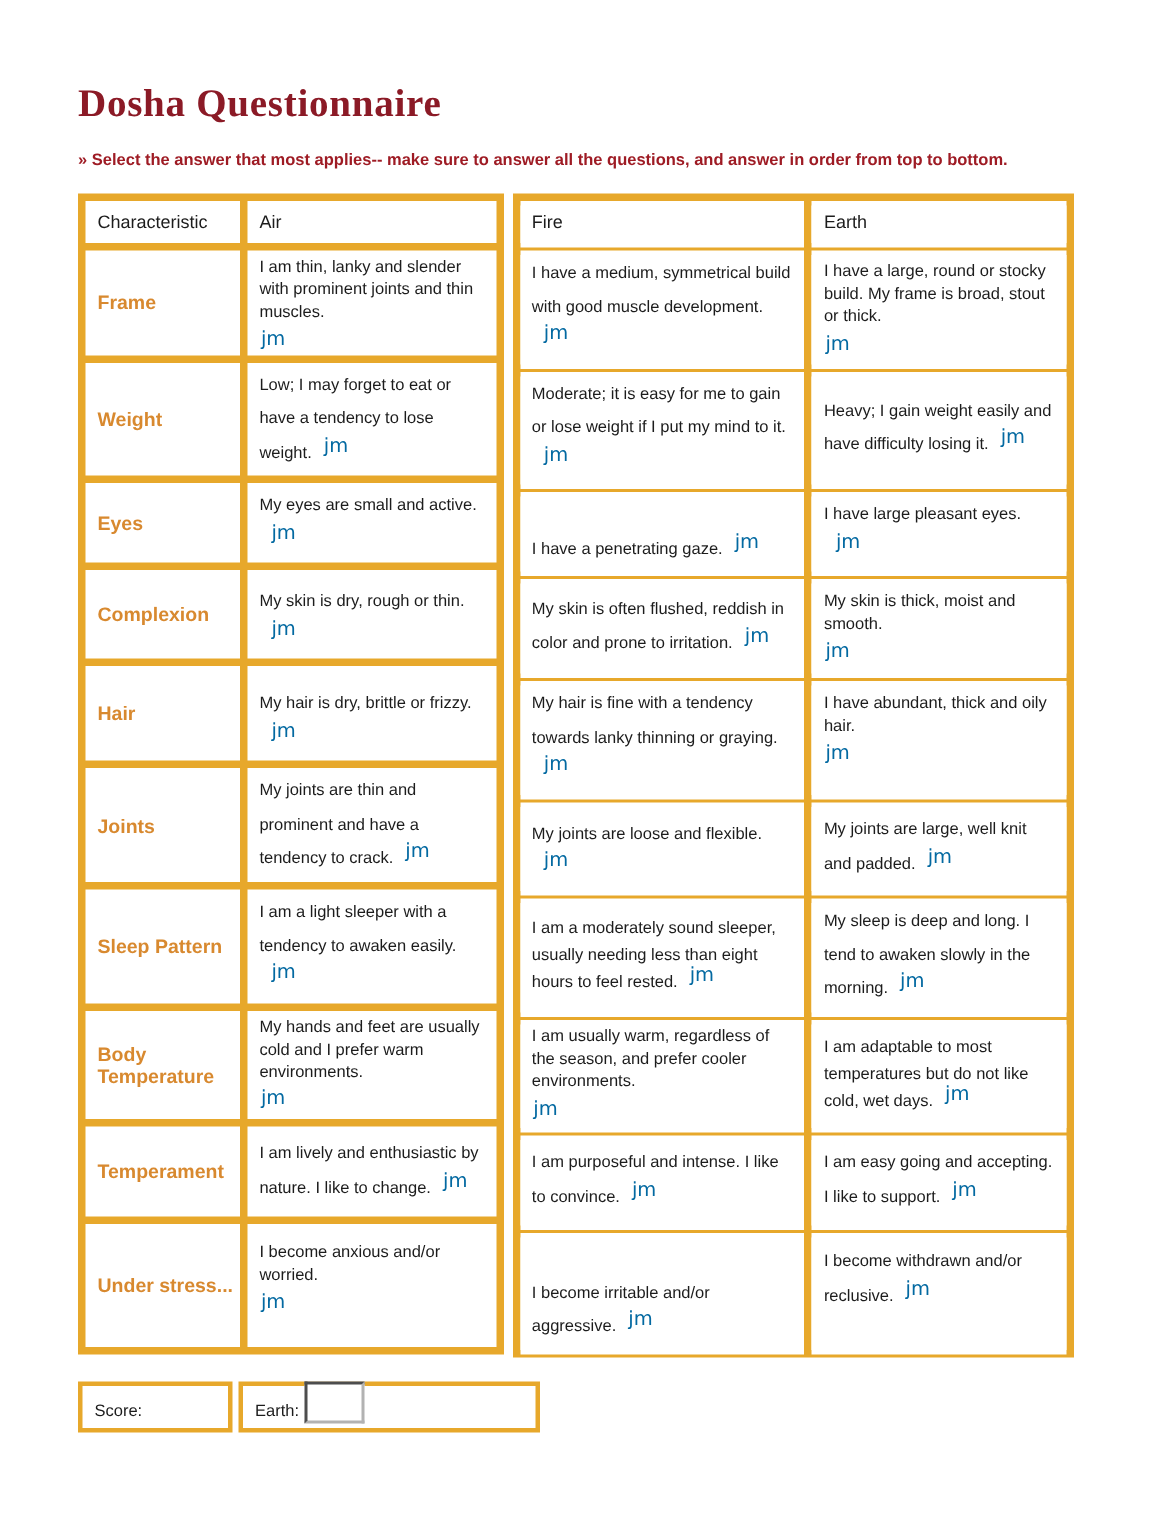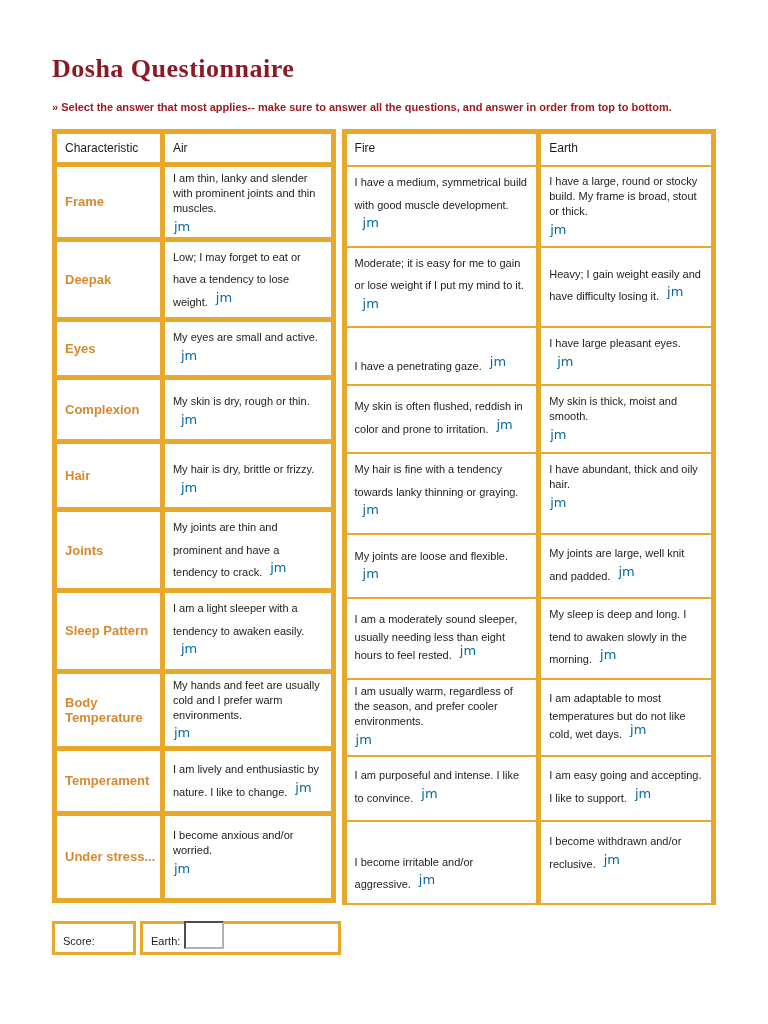--- a/index.html
+++ b/index.html
@@ -65,21 +65,21 @@
   .score-box{
     border:3px solid #e7a82b;background:#ffffff;height:34px;
     display:flex;align-items:center;box-sizing:border-box;
   }
   .score-box .slabel{font-size:11px;color:#1c1c1c;padding:0 4px 0 8px;transform:translateY(3px);}
   .score-input{
     width:36px;height:24px;border-style:solid;border-width:2px;
     border-color:#4d4d4d #b2b2b2 #b2b2b2 #4d4d4d;background:#ffffff;
     transform:translateY(-3px);padding:0;font-size:12px;
   }
-  .sb-score{width:84px;}
+  .sb-score{width:103px;}
   .sb-air{width:174px;}
   .sb-fire{width:173px;}
   .sb-earth{width:201px;}
 </style>
 </head>
 <body>
 
 <div class="page">
 
   <div class="hdr">
@@ -98,21 +98,21 @@
       <tbody>
           <tr class="r-head">
         <td class="colhead">Characteristic</td>
         <td class="colhead">Air</td>
       </tr>
       <tr class="r-0">
         <td class="label-cell">Frame</td>
         <td class="answer tight jm-below"><span>I am thin, lanky and slender with prominent joints and thin muscles.</span><span class="jm">jm</span></td>
       </tr>
       <tr class="r-1">
-        <td class="label-cell">Deepak</td>
+        <td class="label-cell">Weight</td>
         <td class="answer"><span>Low; I may forget to eat or have a tendency to lose weight.</span><span class="jm">jm</span></td>
       </tr>
       <tr class="r-2">
         <td class="label-cell">Eyes</td>
         <td class="answer" style="vertical-align:bottom"><span>My eyes are small and active.</span><span class="jm">jm</span></td>
       </tr>
       <tr class="r-3">
         <td class="label-cell">Complexion</td>
         <td class="answer" style="vertical-align:bottom"><span>My skin is dry, rough or thin.</span><span class="jm">jm</span></td>
       </tr>

